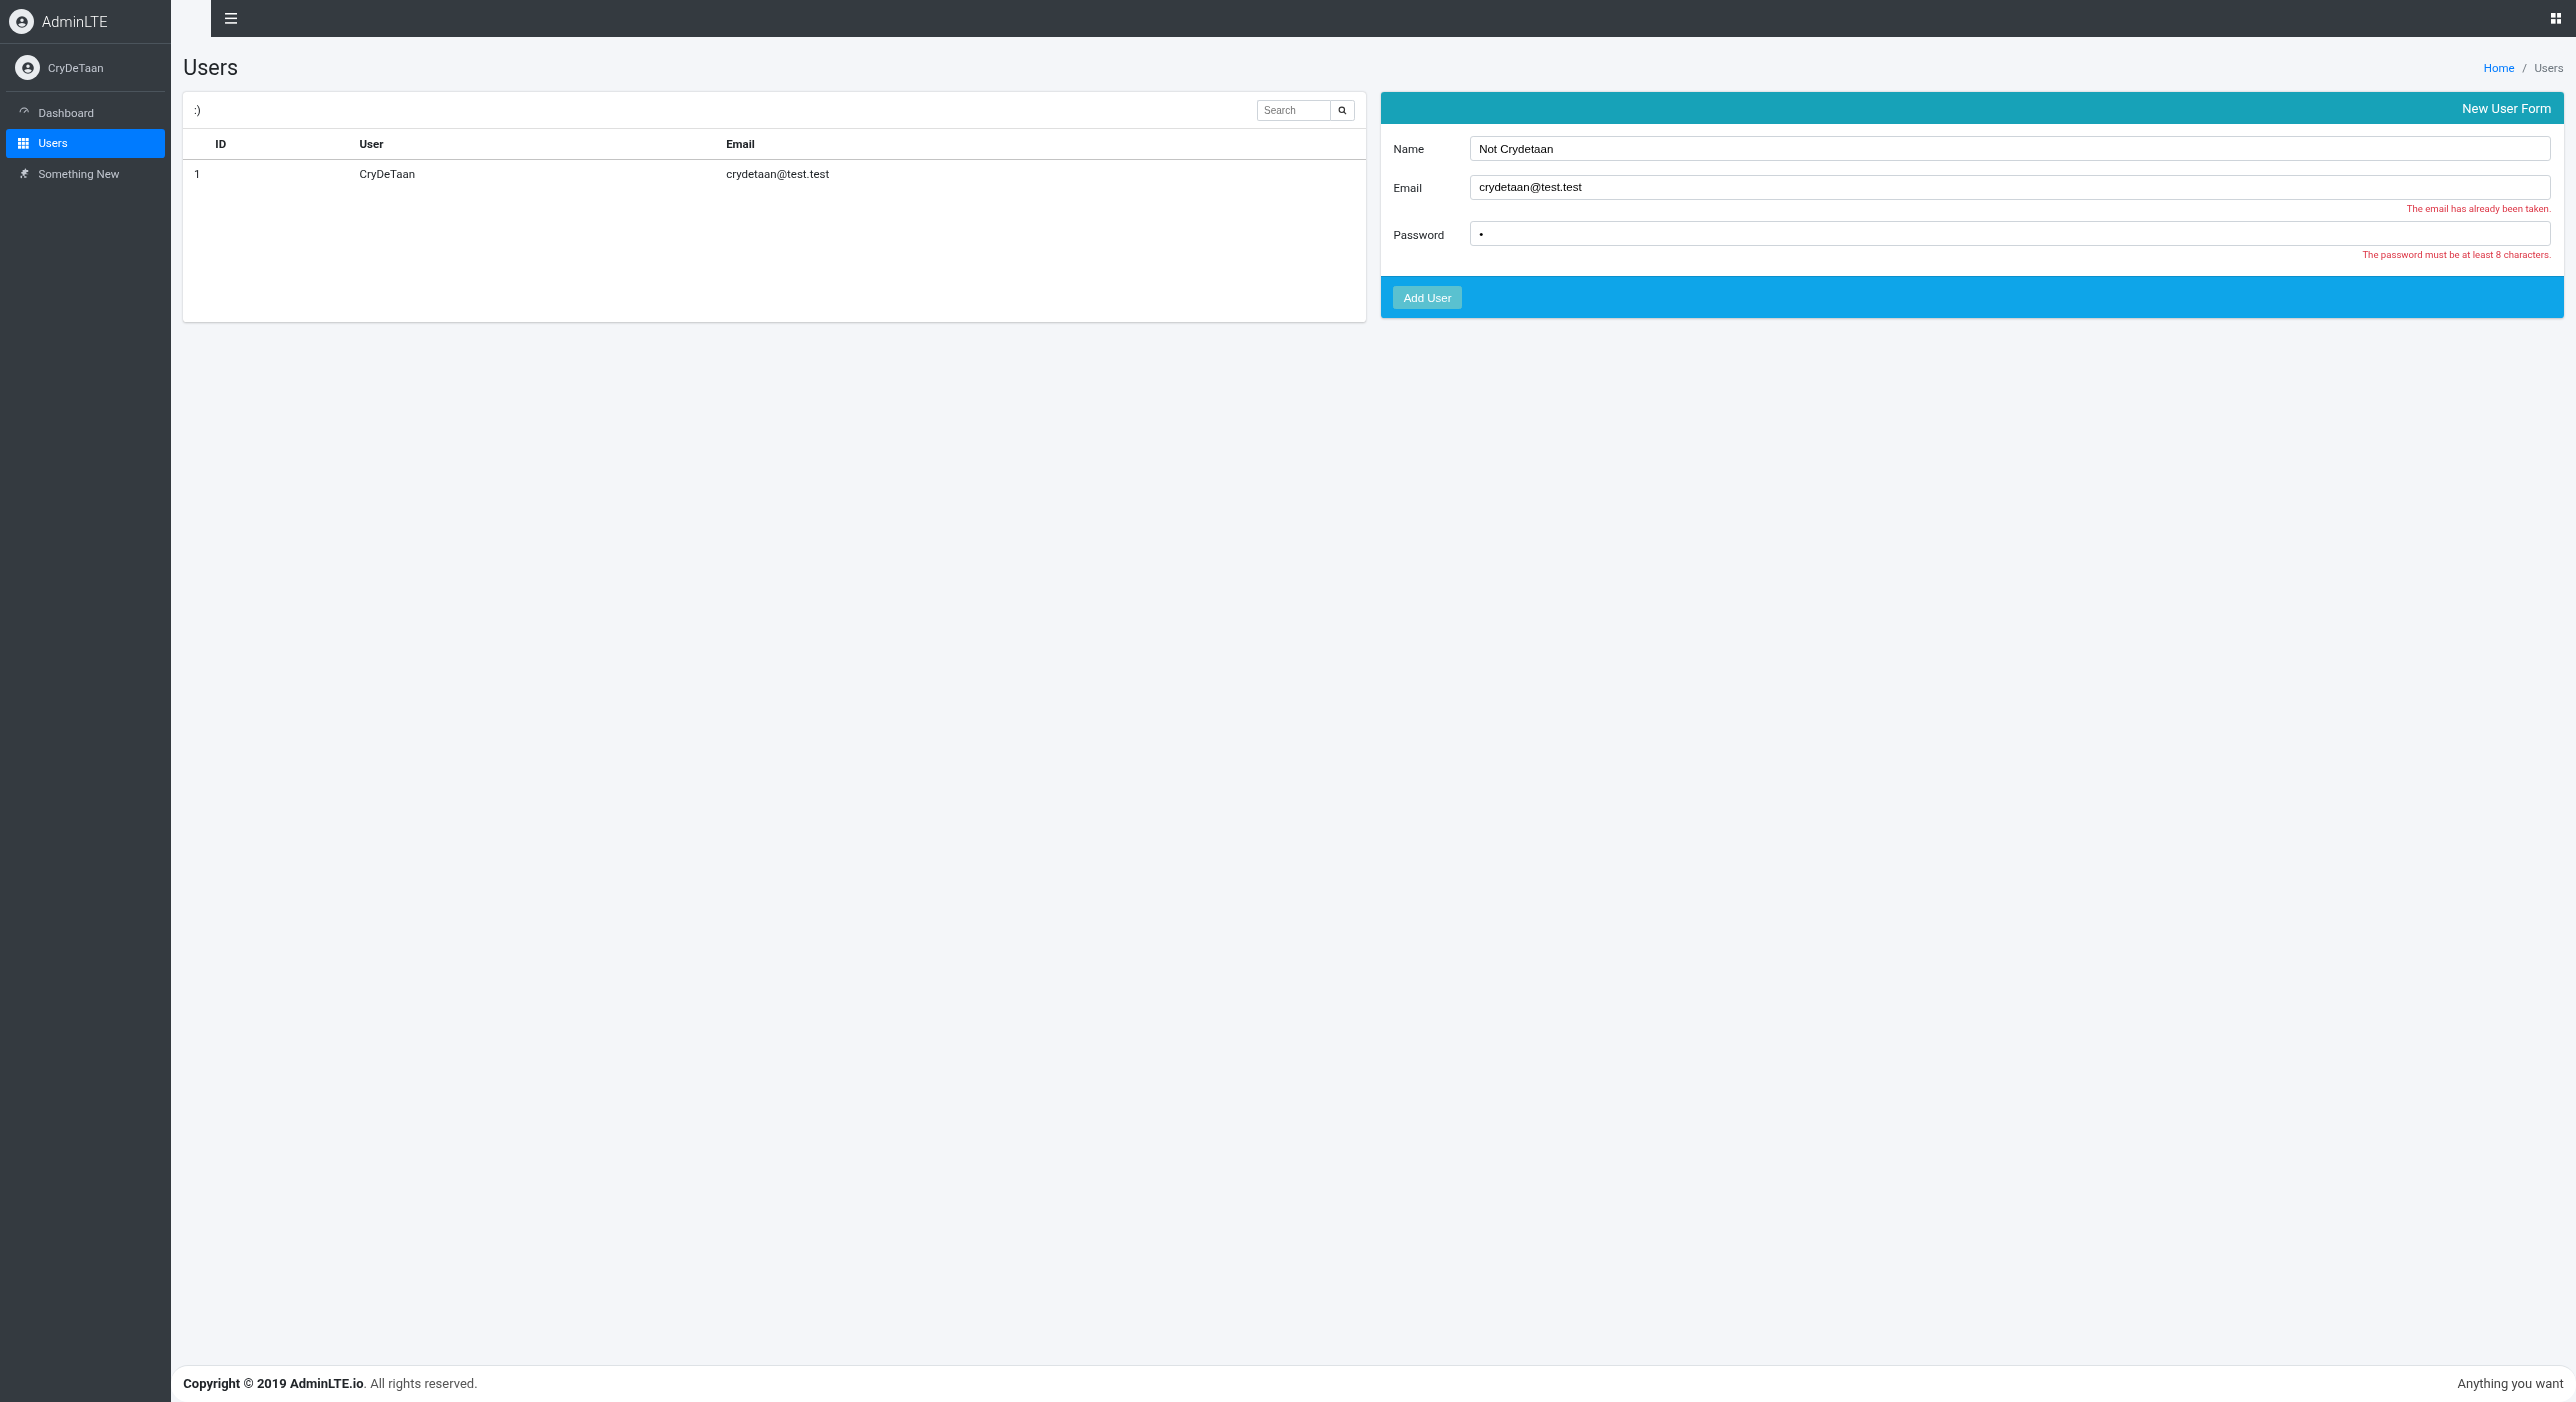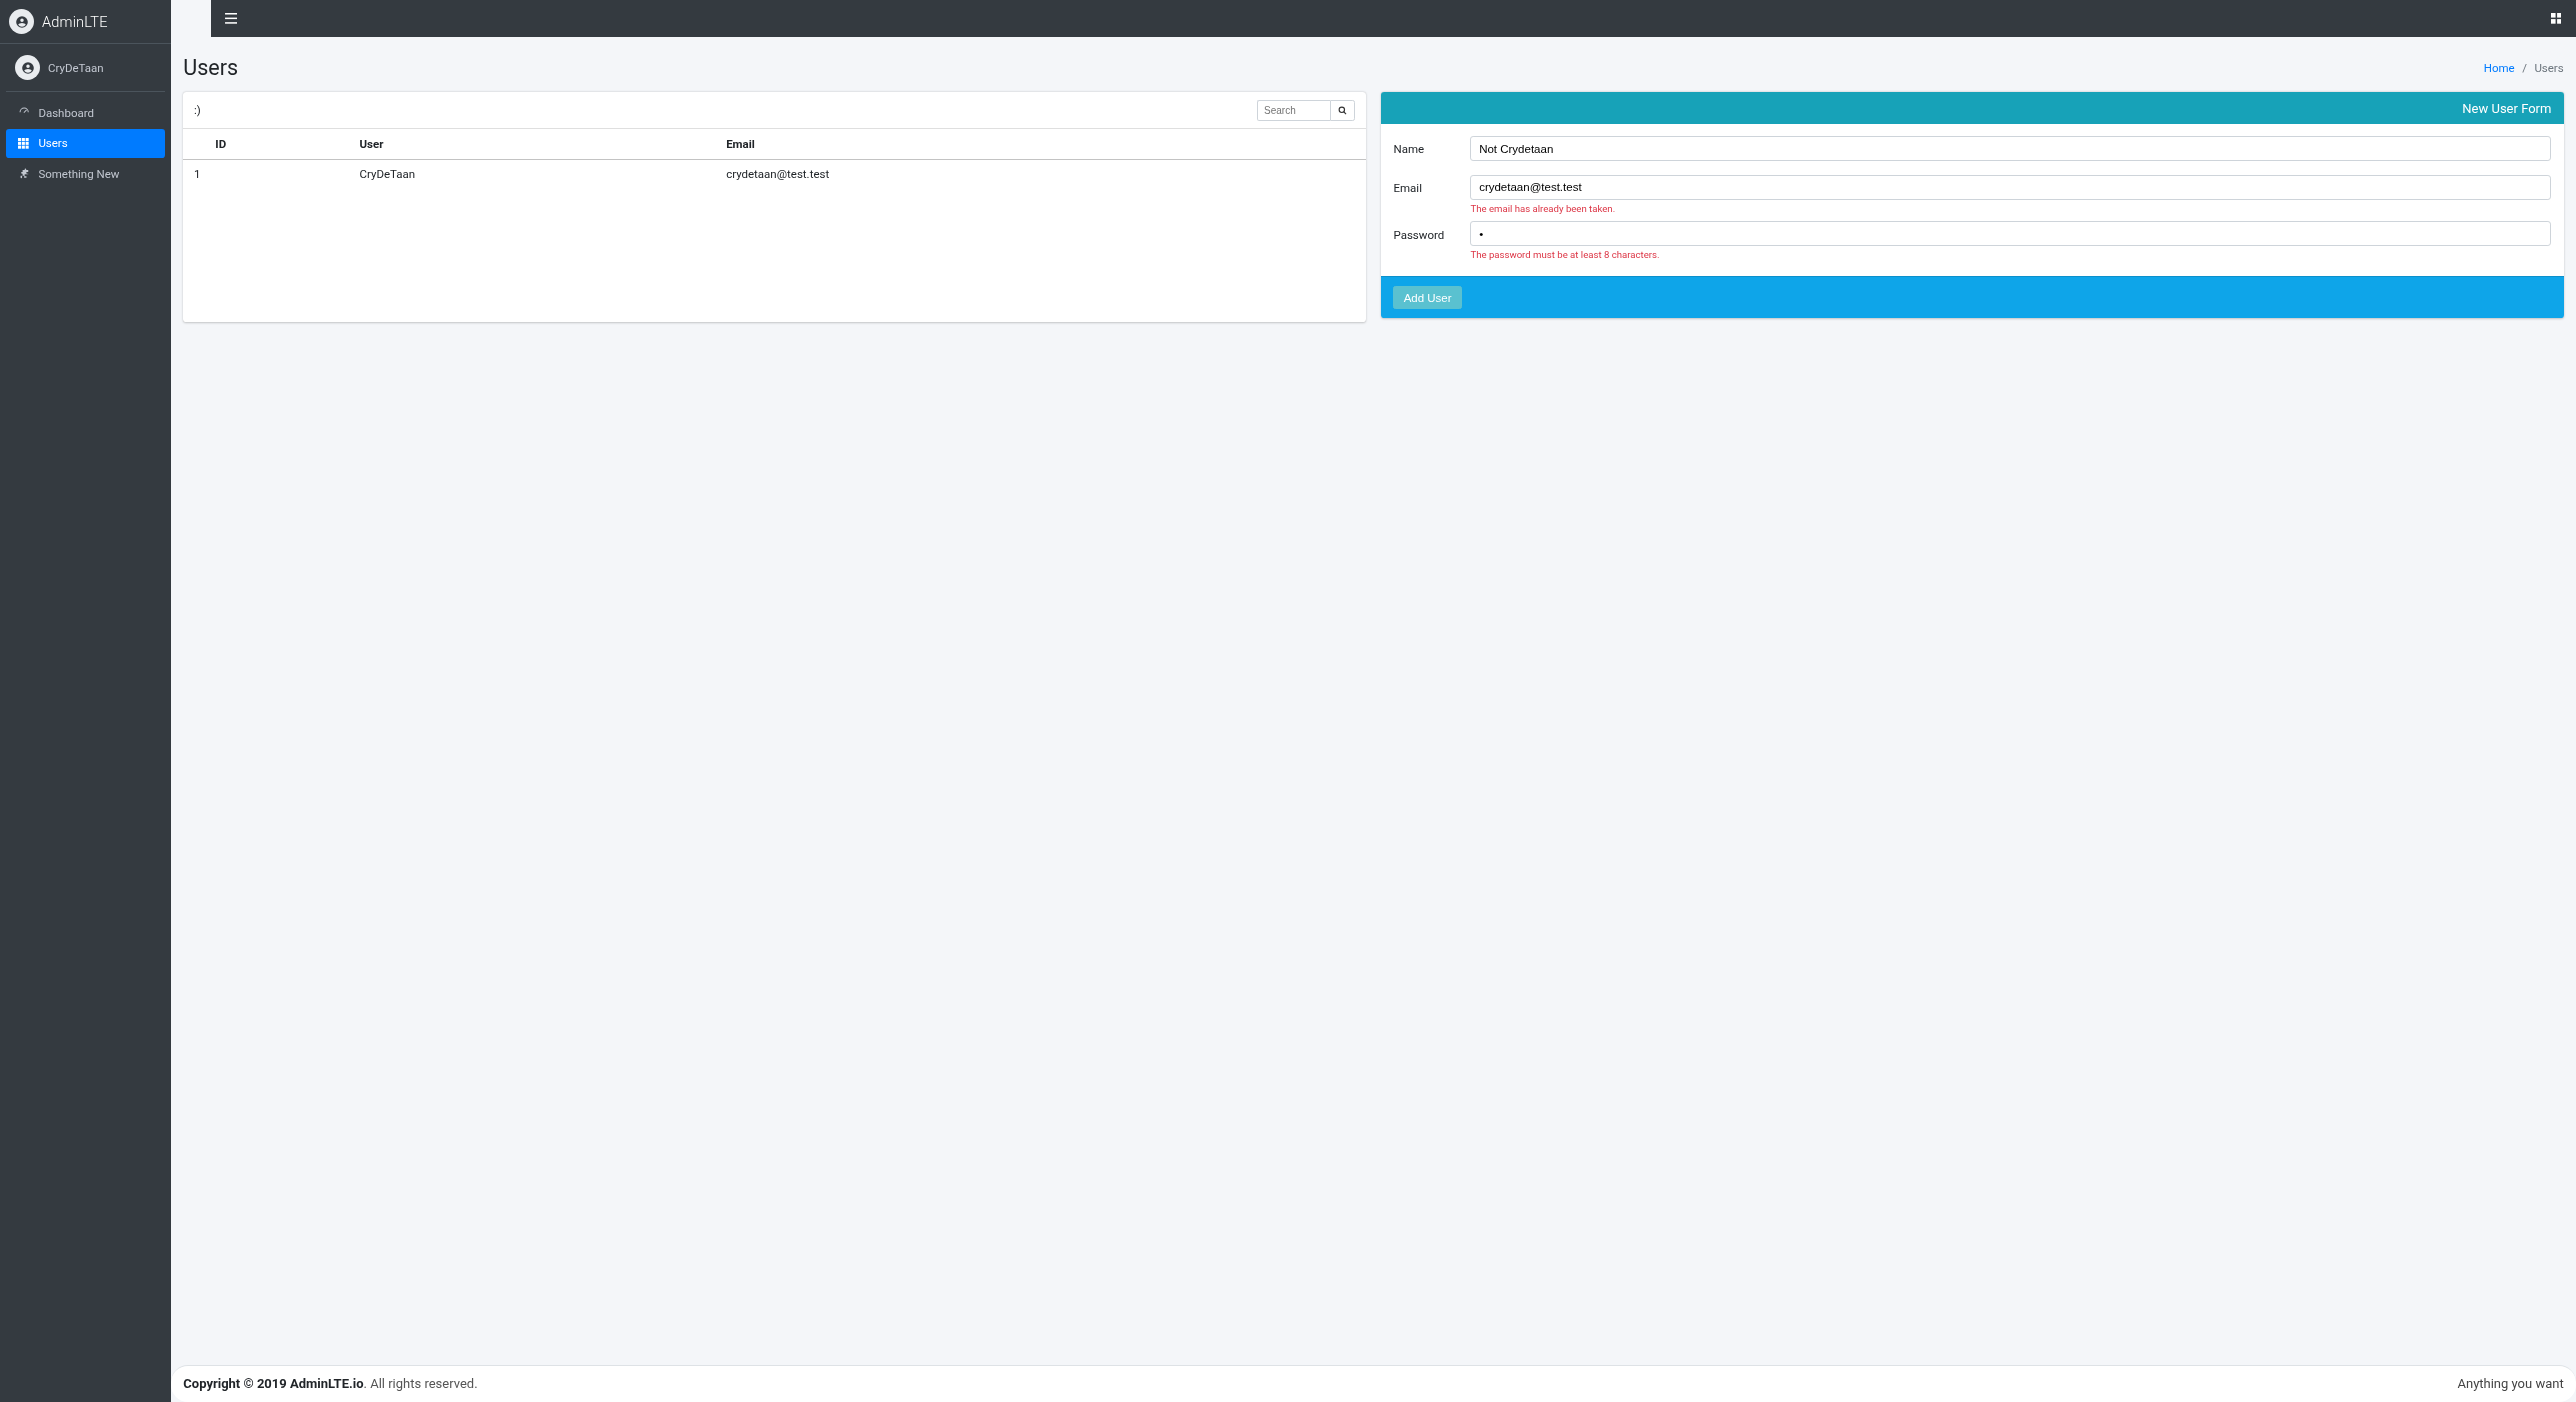--- a/index.html
+++ b/index.html
@@ -54,21 +54,21 @@
 thead th { border-bottom: 0.8px solid rgba(0,0,0,.125); font-weight: 700; }
 .card-left { min-height: 230px; padding-bottom: 9.2px; }
 
 .card-right .card-header { background: #17a2b8; color: #fff; padding: 8.4px 12.3px; border-radius: 3.1px 3.1px 0 0; font-size: 13px; text-align: right; }
 .card-right .card-body { padding: 12.3px; }
 .form-row { display: flex; align-items: flex-start; margin-bottom: 4.6px; }
 .form-row.has-error { margin-bottom: 0; }
 .form-row label { width: 77px; font-weight: 400; font-size: 11.5px; padding-top: 6.1px; }
 .form-row .field { flex: 1; }
 .form-row input { width: 100%; padding: 5.4px 7.7px; font-size: 11.5px; border: 0.8px solid #ced4da; border-radius: 3.1px; outline: none; background: #fff; }
-.error-msg { color: #dc3545; font-size: 9.6px; margin: 3.1px 0 7.7px 77px; }
+.error-msg { color: #dc3545; font-size: 9.6px; margin: 3.1px 0 7.7px 77px; text-align: right; }
 .form-gap { height: 9.2px; }
 
 .card-footer { background: #0ea5e9; padding: 9.2px 12.3px; border-top: 0.8px solid rgba(0,0,0,.125); border-radius: 0 0 3.1px 3.1px; }
 .btn-info { background: #5ac1d0; border: 0.8px solid #5ac1d0; color: #fff; padding: 4.6px 9.2px; font-size: 11.5px; border-radius: 2.3px; cursor: pointer; }
 
 
 .main-footer { background: #fff; border-top: 0.8px solid #dee2e6; padding: 10.7px 12.3px; display: flex; justify-content: space-between; font-size: 13px; color: #555; border-radius: 17px; }
 .main-footer .left b { color: #212529; font-weight: 700; }
 .main-footer .right { color: #444; }
 

